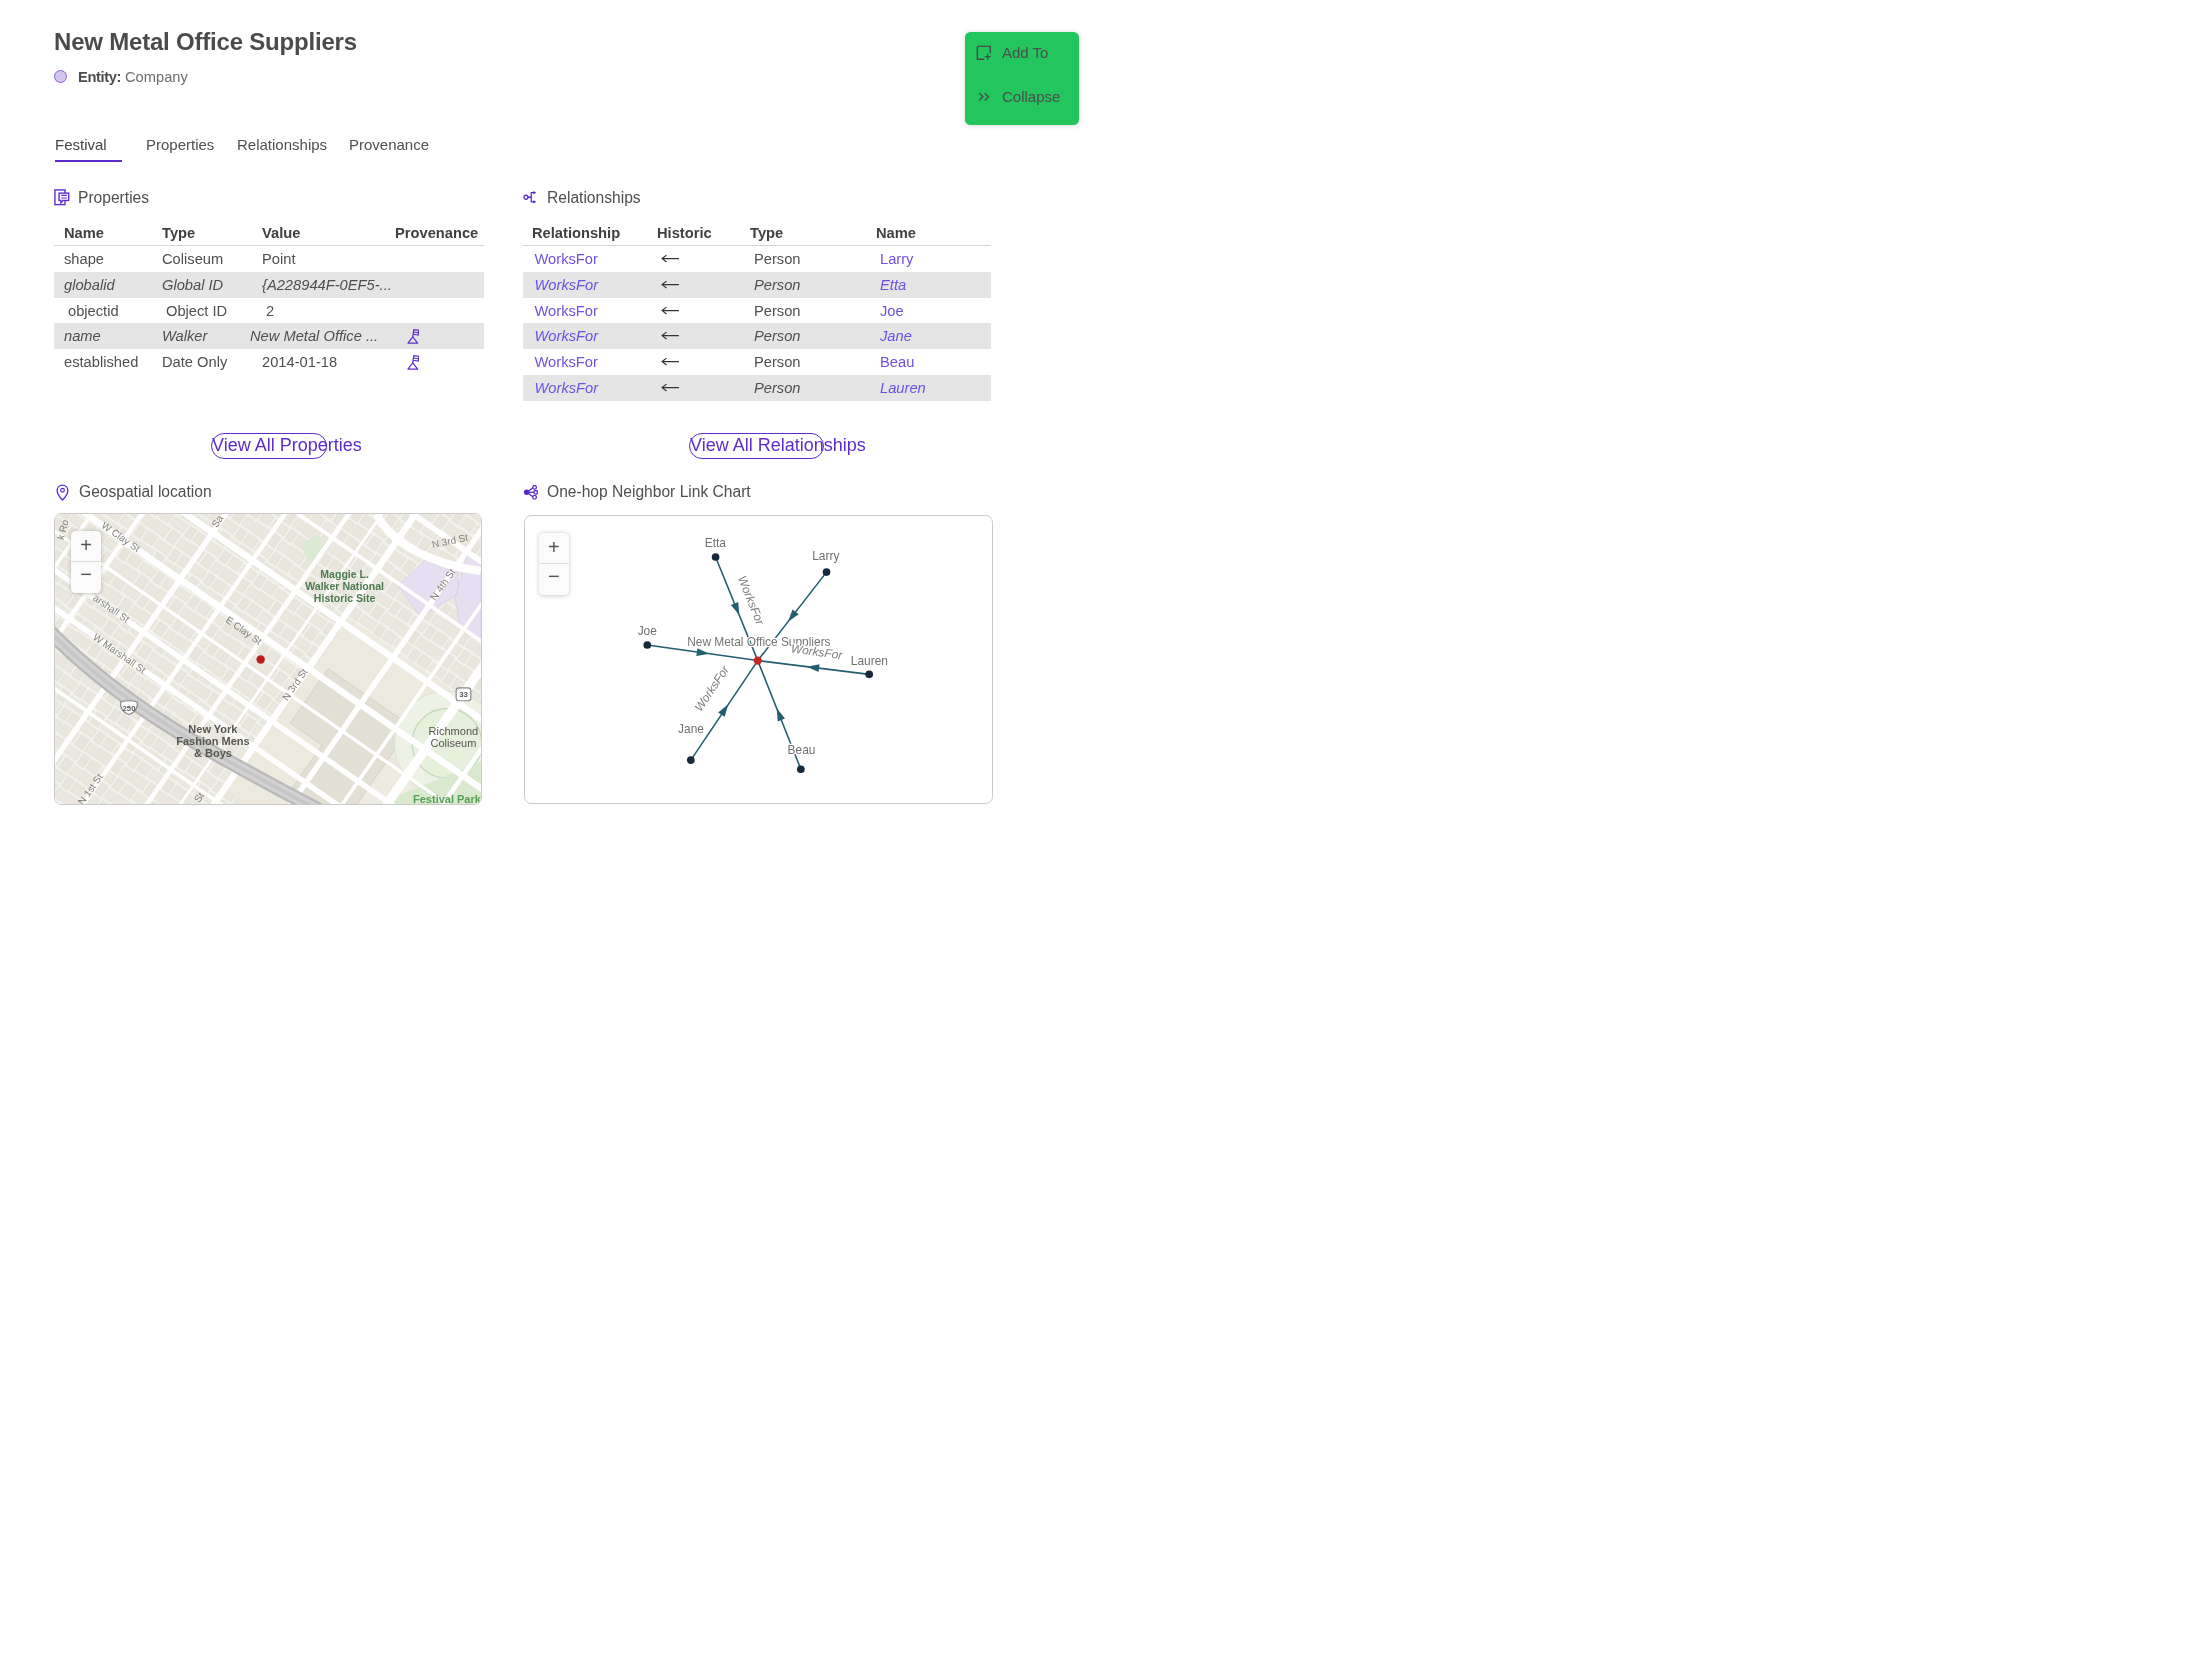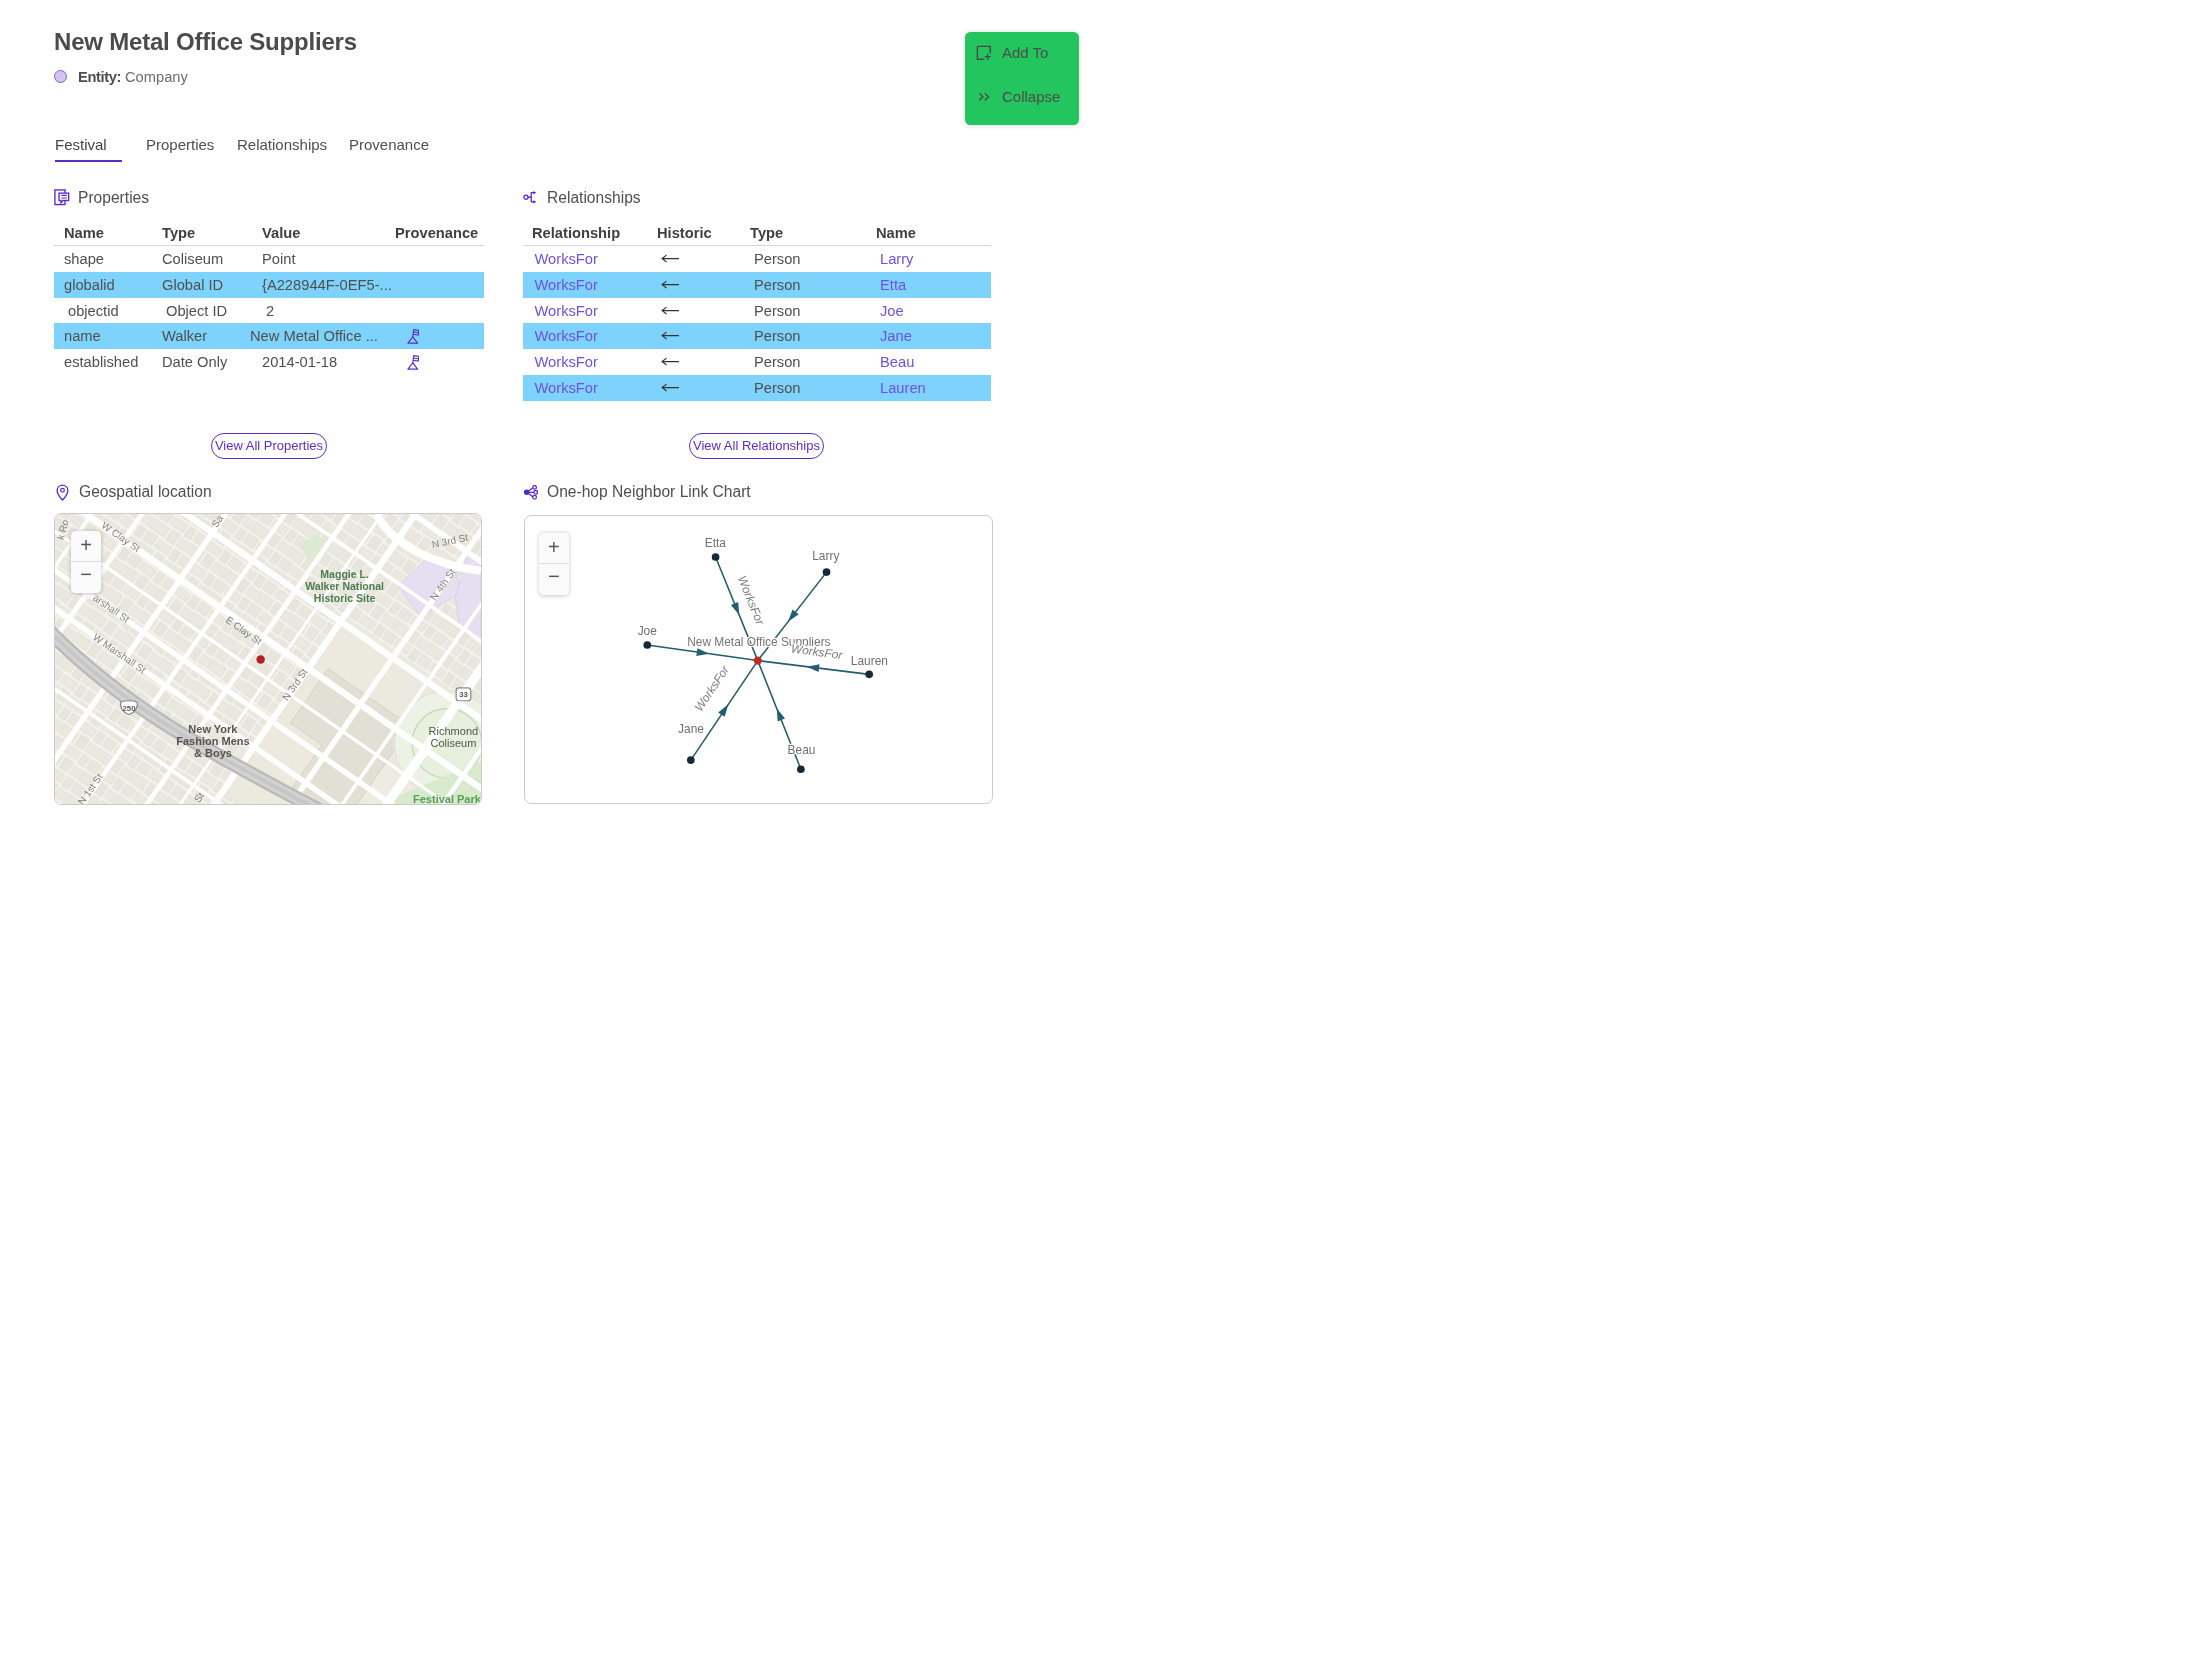--- a/index.html
+++ b/index.html
@@ -14,23 +14,23 @@
 .tc-ico{position:absolute;left:11px;width:15.6px;height:15.6px;}
 .tc-txt{position:absolute;left:37px;font-size:15px;line-height:15.6px;color:#4d4d4d;}
 .tab{position:absolute;top:137px;font-size:15px;line-height:15.6px;color:#4f4f4f;}
 .tabline{position:absolute;left:55px;top:160px;width:67px;height:2.3px;background:#5e2ccd;}
 .sechead{position:absolute;font-size:15.6px;line-height:15.6px;color:#4f4f4f;}
 .secico{position:absolute;width:15.6px;height:16.5px;}
 .hrule{position:absolute;height:0.9px;background:#d5d5d5;}
 .thead{position:absolute;font-size:14.7px;line-height:14.7px;font-weight:bold;color:#404040;}
 .row{position:absolute;height:26px;}
 .cell{position:absolute;top:0;font-size:14.7px;line-height:26px;color:#4f4f4f;white-space:nowrap;}
-.altbg{background:#7dd3fc;}
+.altbg{background:#e5e5e5;font-style:italic;}
 .plink{color:#6e51e2;}
-.pillbtn{position:absolute;top:433px;height:26px;border:1.4px solid #5e2ccd;border-radius:13.8px;color:#5e2ccd;font-size:13px;line-height:23px;text-align:center;background:#fff;box-sizing:border-box;white-space:nowrap;}
+.pillbtn{position:absolute;top:433px;height:26px;border:1.4px solid #5e2ccd;border-radius:13.8px;color:#5e2ccd;font-size:18px;line-height:23px;text-align:center;background:#fff;box-sizing:border-box;white-space:nowrap;}
 .panel{position:absolute;border:0.9px solid #cacaca;border-radius:7.3px;overflow:hidden;background:#fff;}
 .zoomctl{position:absolute;width:30px;height:62px;background:#fbfbfb;border-radius:4.6px;box-shadow:0 0.9px 4.6px rgba(0,0,0,0.22);z-index:5;}
 .zoomctl .zline{position:absolute;left:0;top:30px;width:30px;height:0.9px;background:#ddd;}
 .zoomctl .zp{position:absolute;width:30px;height:30px;text-align:center;color:#555;}
 svg text{font-family:"Liberation Sans",sans-serif;}
 </style>
 </head>
 <body>
 <div id="page">
   <h1>New Metal Office Suppliers</h1>

